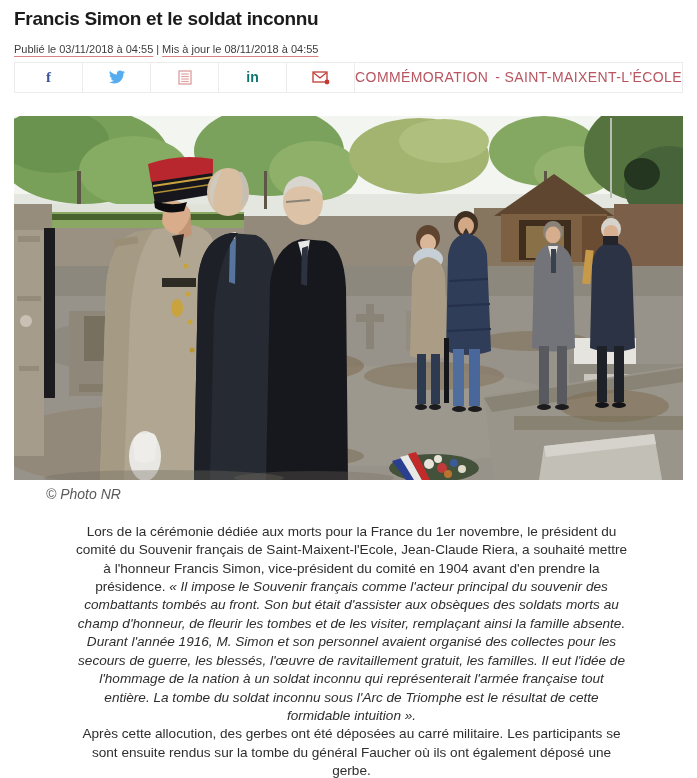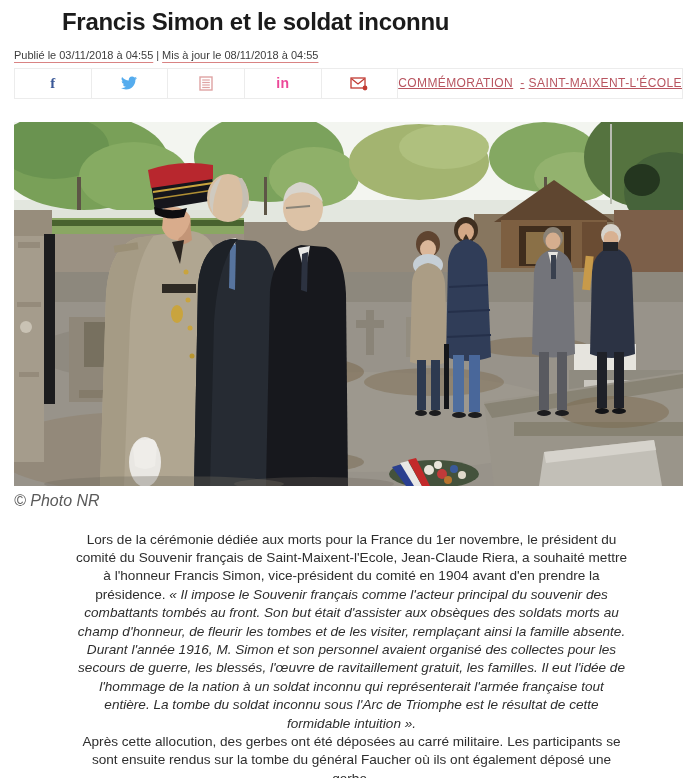--- a/index.html
+++ b/index.html
@@ -6,54 +6,54 @@
   html,body { background:#ffffff; }
   body {
     width:697px; height:778px;
     font-family:"Liberation Sans", sans-serif;
     color:#2f2f2f;
     overflow:hidden;
   }
   .page { width:697px; padding:8px 14px 0 14px; }
 
   h1.title {
-    font-size:24px; font-weight:700; color:#1b1b1b;
-    letter-spacing:-0.3px; line-height:1.15; margin-bottom:13px;margin-left:48px;
+    font-size:19px; font-weight:700; color:#1b1b1b;
+    letter-spacing:-0.3px; line-height:1.15; margin-bottom:13px;
   }
 
   .meta { font-size:11px; color:#3d3d3d; margin-bottom:7px; }
   .meta .dated {
     text-decoration:underline;
     text-decoration-color:rgba(204,90,90,0.75);
     text-underline-offset:3px;
   }
   .meta .sep { color:#3d3d3d; padding:0 3px; text-decoration:none; }
 
   .share-row {
     display:flex; width:669px; height:31px;
     border:1px solid #ececec; margin-bottom:23px;
   }
   .share-cell {
     width:87px; height:100%; display:flex; align-items:center; justify-content:center;
     border-right:1px solid #ececec; cursor:pointer;
   }
   .fb-glyph { color:#3a5897; font-weight:700; font-size:15px; font-family:"Liberation Serif", serif; }
-  .li-glyph { color:#ec4899; font-weight:700; font-size:14px; letter-spacing:0.2px; }
+  .li-glyph { color:#0f766e; font-weight:700; font-size:14px; letter-spacing:0.2px; }
   .tags-cell {
     flex:1; display:flex; align-items:center; justify-content:center;
-    font-size:12px; letter-spacing:0.4px; color:#b85560; white-space:nowrap;text-decoration:underline;
+    font-size:14px; letter-spacing:0.4px; color:#b85560; white-space:nowrap;
   }
   .tags-cell a { color:#b85560; text-decoration:none; cursor:pointer; }
   .tags-cell .tag-dash { margin:0 4px 0 7px; }
 
   .photo-wrap { width:669px; height:364px; margin-bottom:6px; }
   .photo-wrap svg { display:block; }
 
   .caption { font-size:13px; color:#2f2f2f; margin-bottom:2px; }
-  .credit  { font-size:16px; font-style:italic; color:#5a5a5a; margin-bottom:21px; }
+  .credit  { font-size:14px; font-style:italic; color:#5a5a5a; margin-bottom:21px;margin-left:32px; }
 
   .body-text {
     margin-left:61px; width:553px;
     font-size:13.6px; line-height:18.4px; color:#2e2e2e;
   }
   .body-text p { margin:0;text-align:center; }
   .quote-italic { font-style:italic; }
 </style>
 </head>
 <body>

